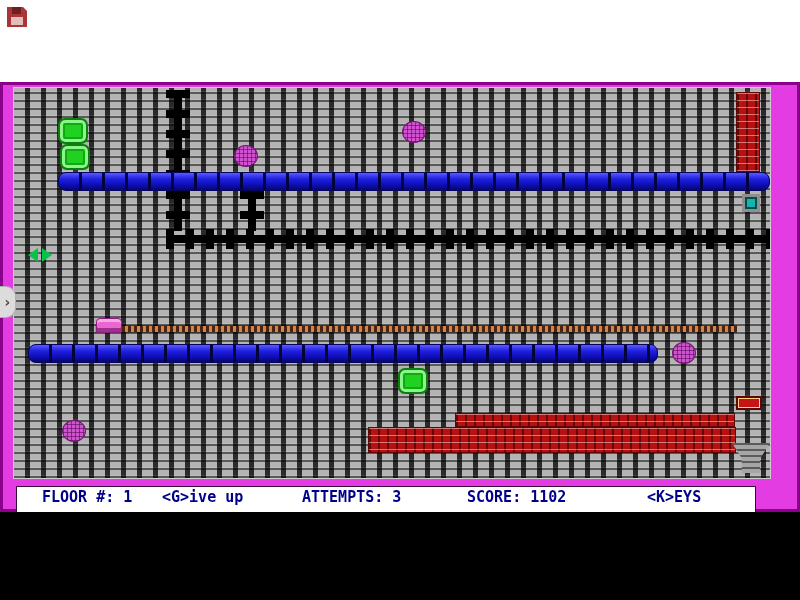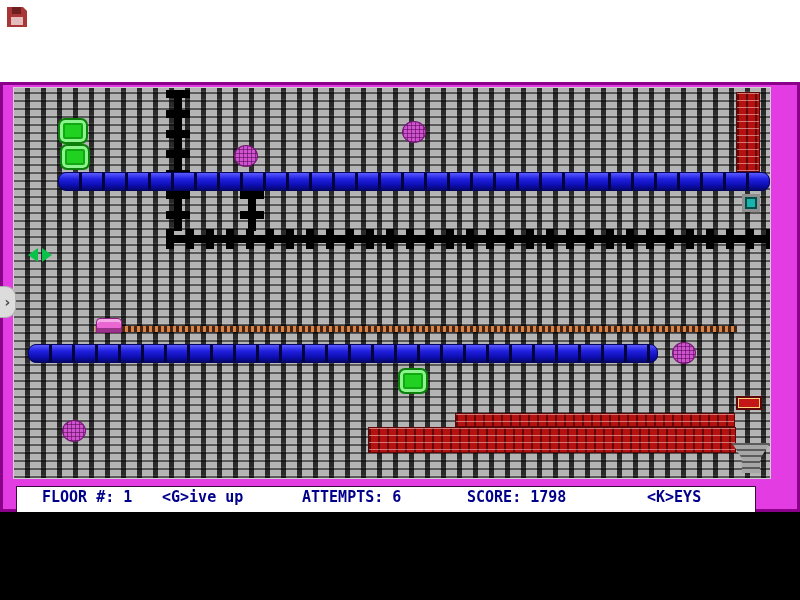--- a/index.html
+++ b/index.html
@@ -121,22 +121,22 @@
         <div class="sprite exit-icon" style="left: 728px; top: 106px; width: 18px; height: 18px;"></div>
         <div class="sprite red-rows" style="left: 441px; top: 325px; width: 280px; height: 14px;"></div>
         <div class="sprite red-rows" style="left: 354px; top: 339px; width: 368px; height: 26px;"></div>
         <div class="sprite red-block" style="left: 722px; top: 308px; width: 26px; height: 14px;"></div>
         <div class="sprite funnel" style="left: 718px; top: 355px; width: 38px; height: 30px;"></div>
       </div>
 
     <div class="status-strip">
       <span class="st" style="left:25px">FLOOR #: 1</span>
       <span class="st" style="left:145px">&lt;G&gt;ive up</span>
-      <span class="st" style="left:285px">ATTEMPTS: 6</span>
-      <span class="st" style="left:450px">SCORE: 1798</span>
+      <span class="st" style="left:285px">ATTEMPTS: 3</span>
+      <span class="st" style="left:450px">SCORE: 1102</span>
       <span class="st" style="left:630px">&lt;K&gt;EYS</span>
     </div>
 
   </div>
 
   <div class="bottom-black"></div>
 
 </div>
 
 </body></html>

